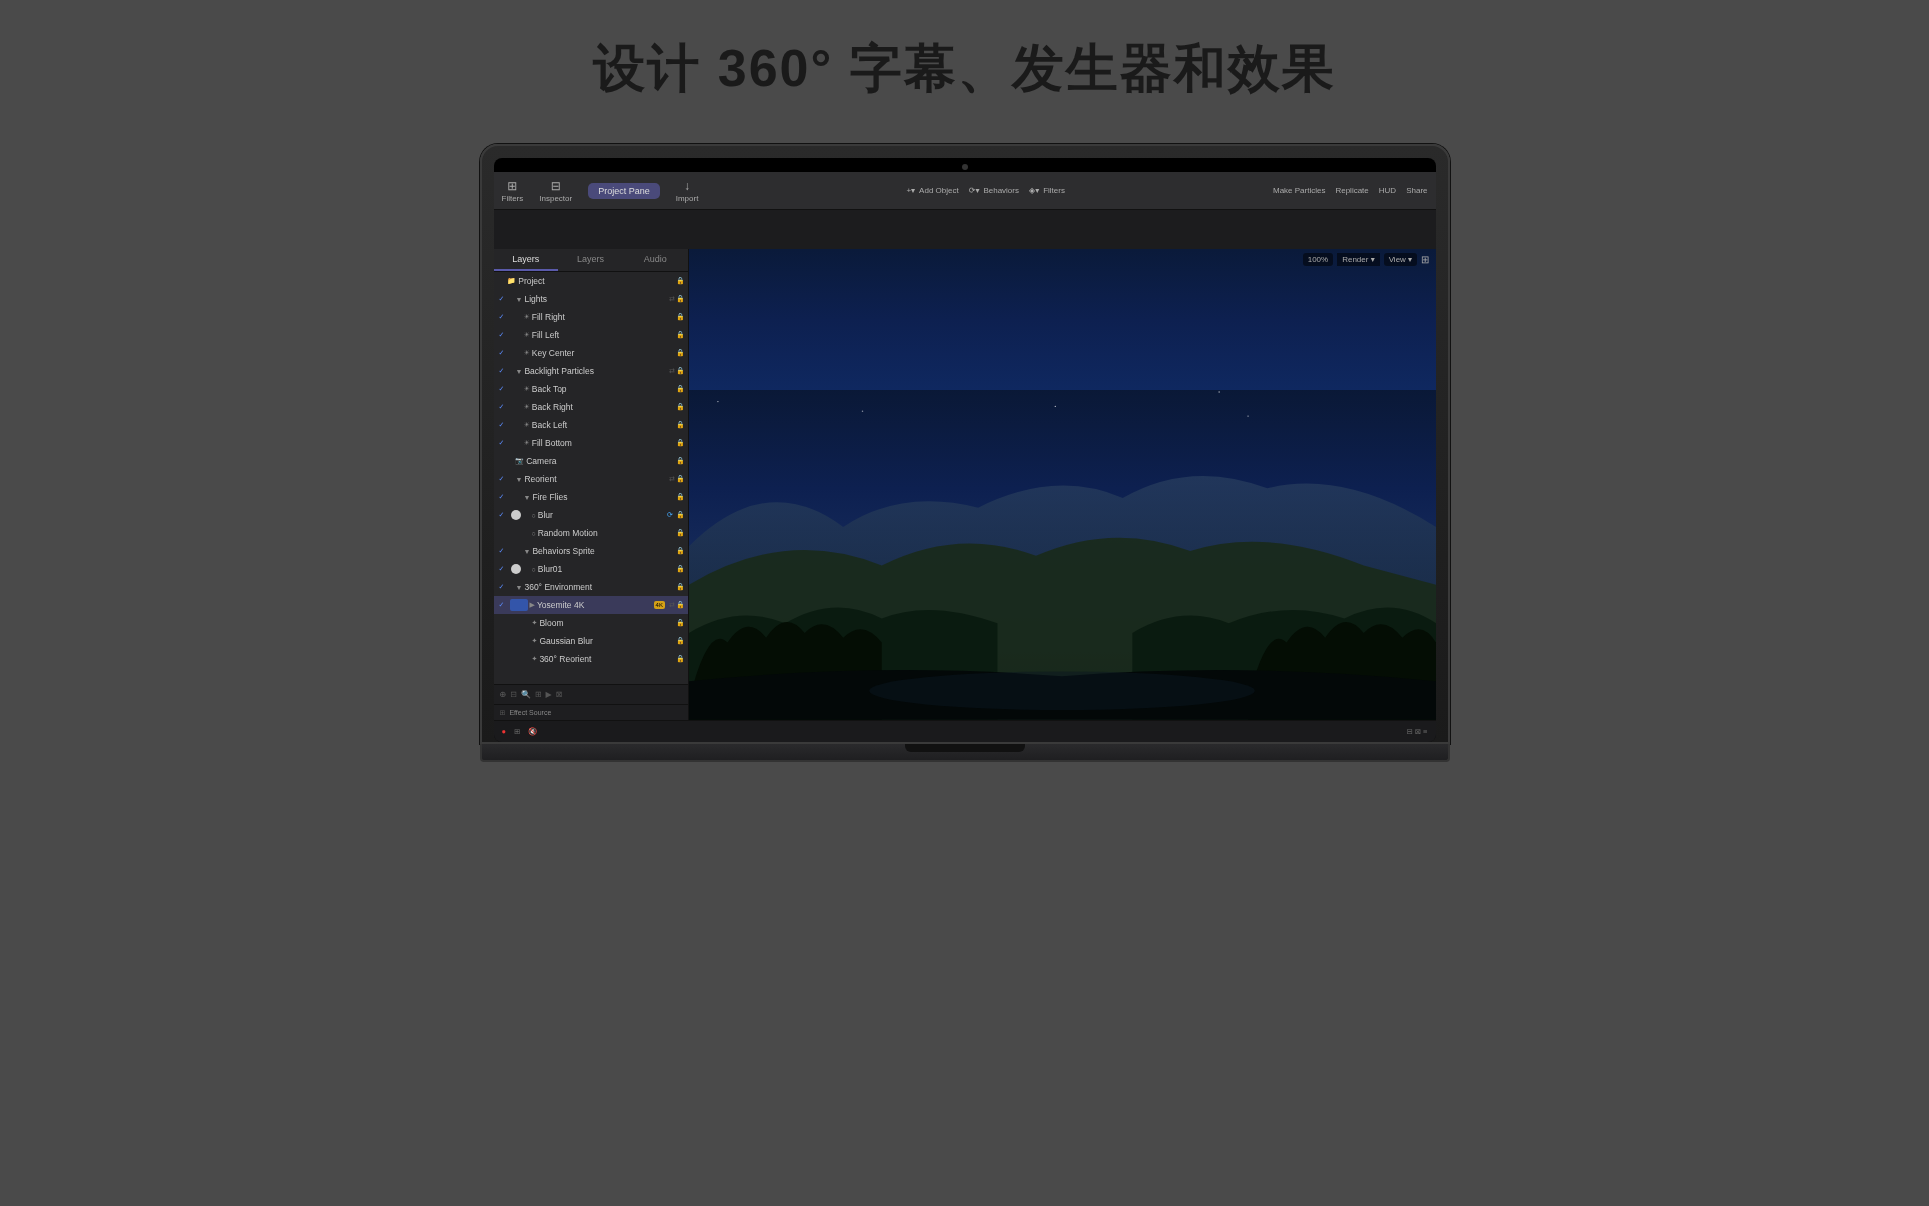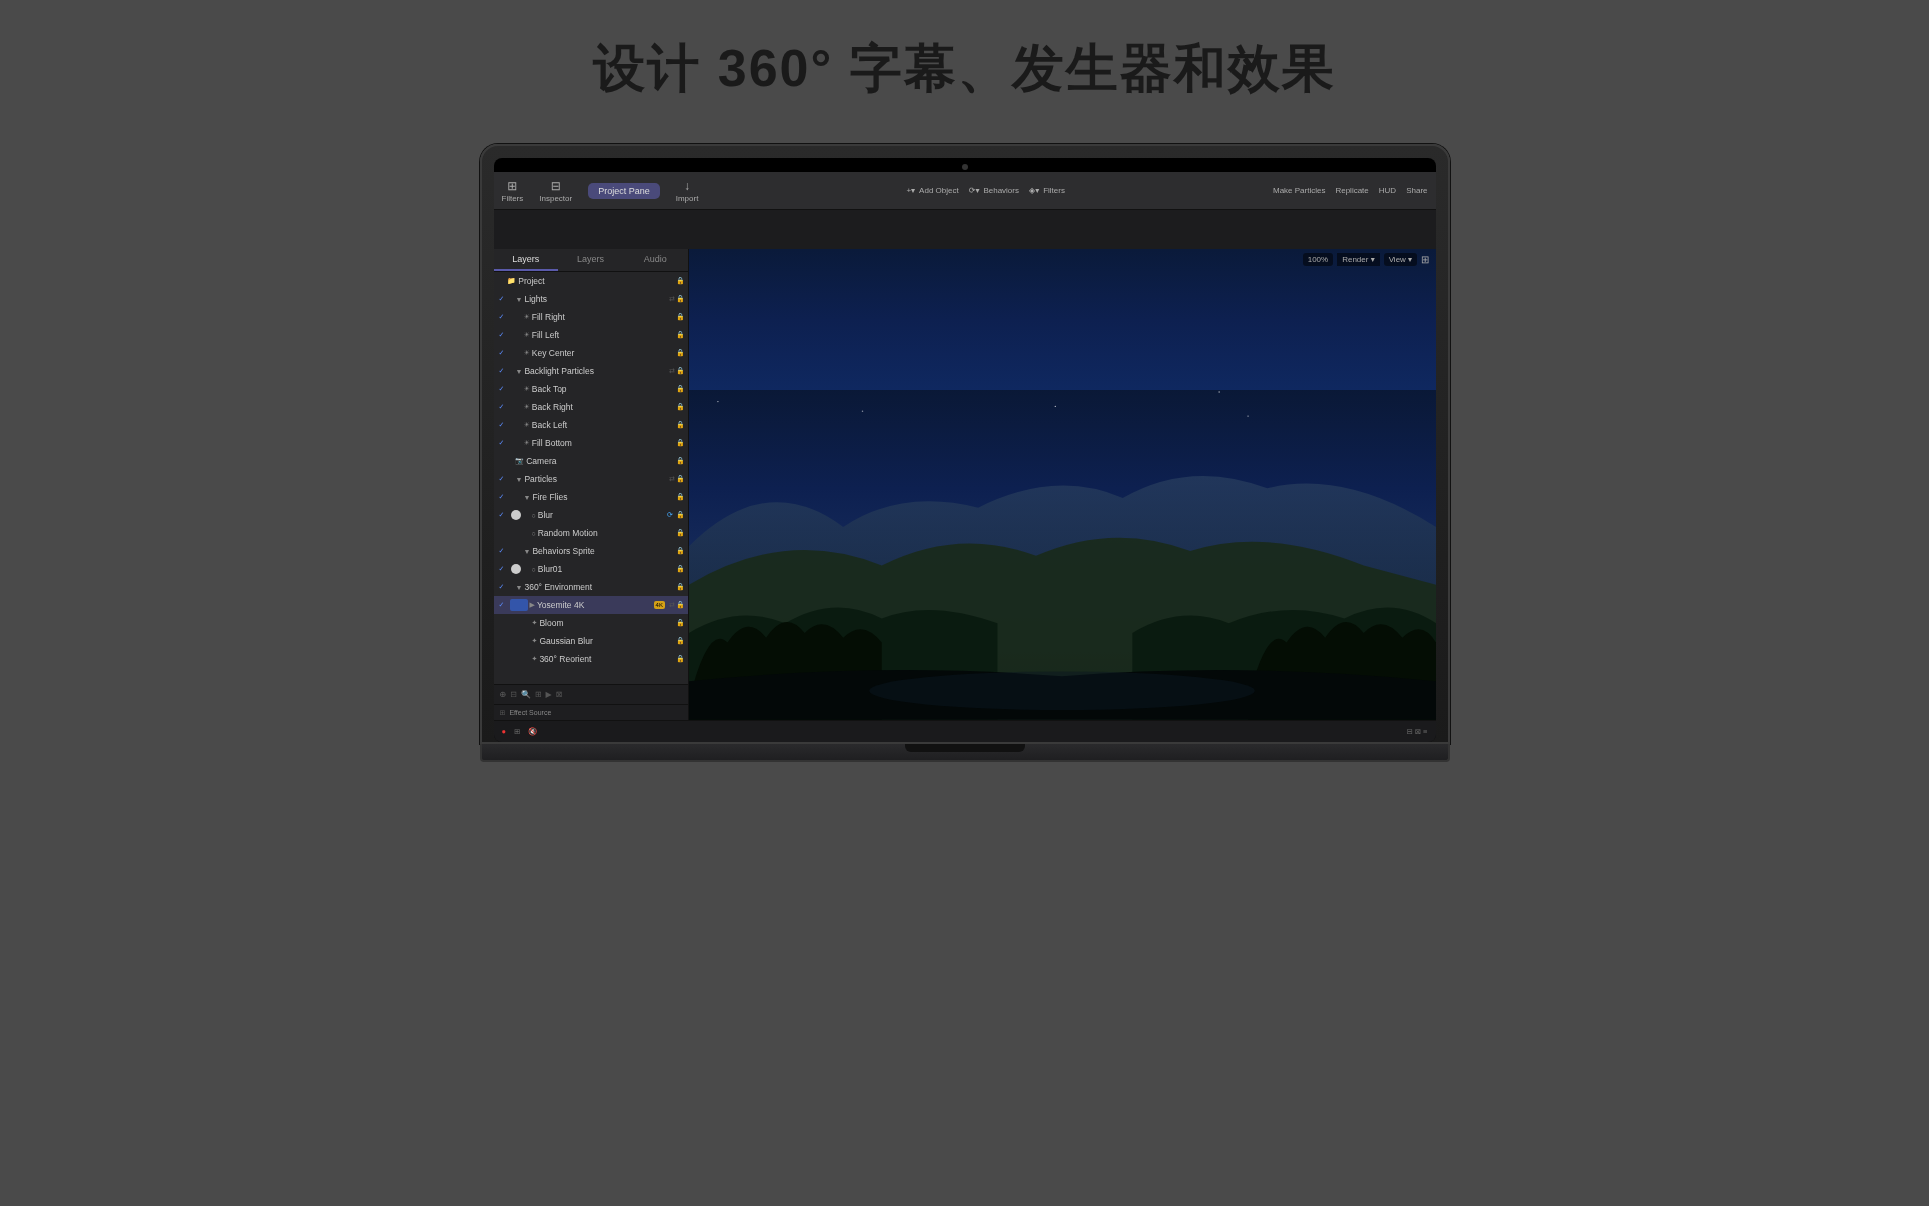--- a/index.html
+++ b/index.html
@@ -417,21 +417,21 @@
                 <span class="layer-indent" style="width:8px"></span>
                 <span class="layer-icon">📷</span>
                 <span class="layer-name">Camera</span>
                 <span class="layer-lock">🔒</span>
               </div>
 
               <div class="layer-item">
                 <span class="layer-check" style="color:#5a8afa">✓</span>
                 <span class="layer-indent" style="width:8px"></span>
                 <span class="layer-icon" style="color:#888">▼</span>
-                <span class="layer-name">Particles</span>
+                <span class="layer-name">Reorient</span>
                 <span class="layer-arrows">⇄</span>
                 <span class="layer-lock">🔒</span>
               </div>
               <div class="layer-item">
                 <span class="layer-check" style="color:#5a8afa">✓</span>
                 <span class="layer-indent" style="width:16px"></span>
                 <span class="layer-icon" style="color:#888">▼</span>
                 <span class="layer-name">Fire Flies</span>
                 <span class="layer-lock">🔒</span>
               </div>

